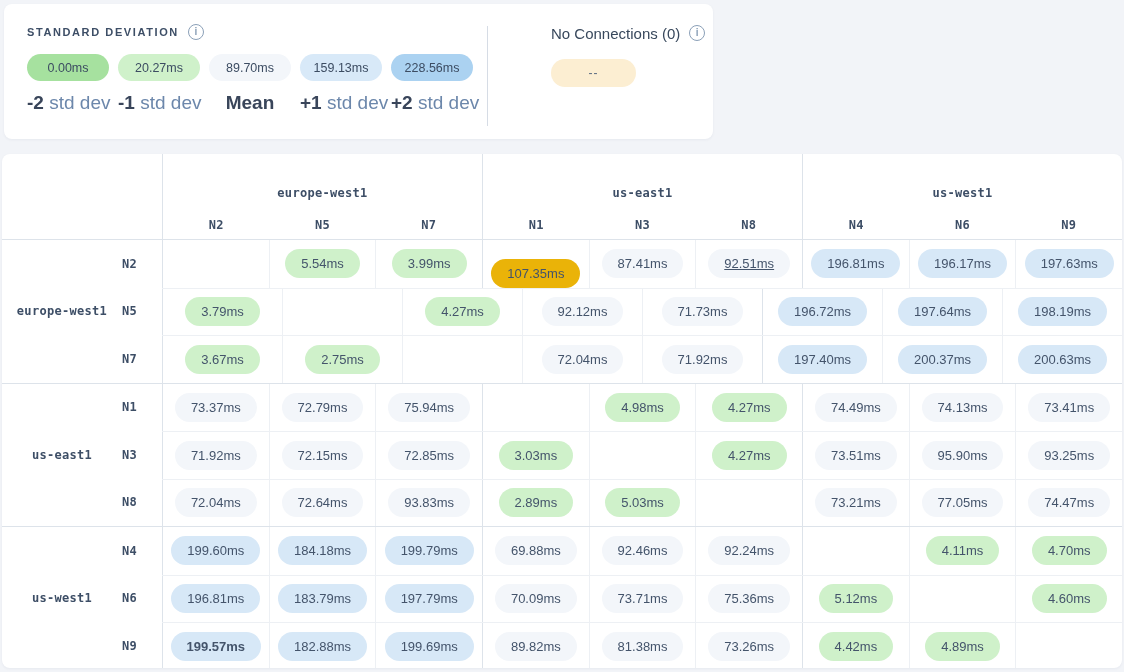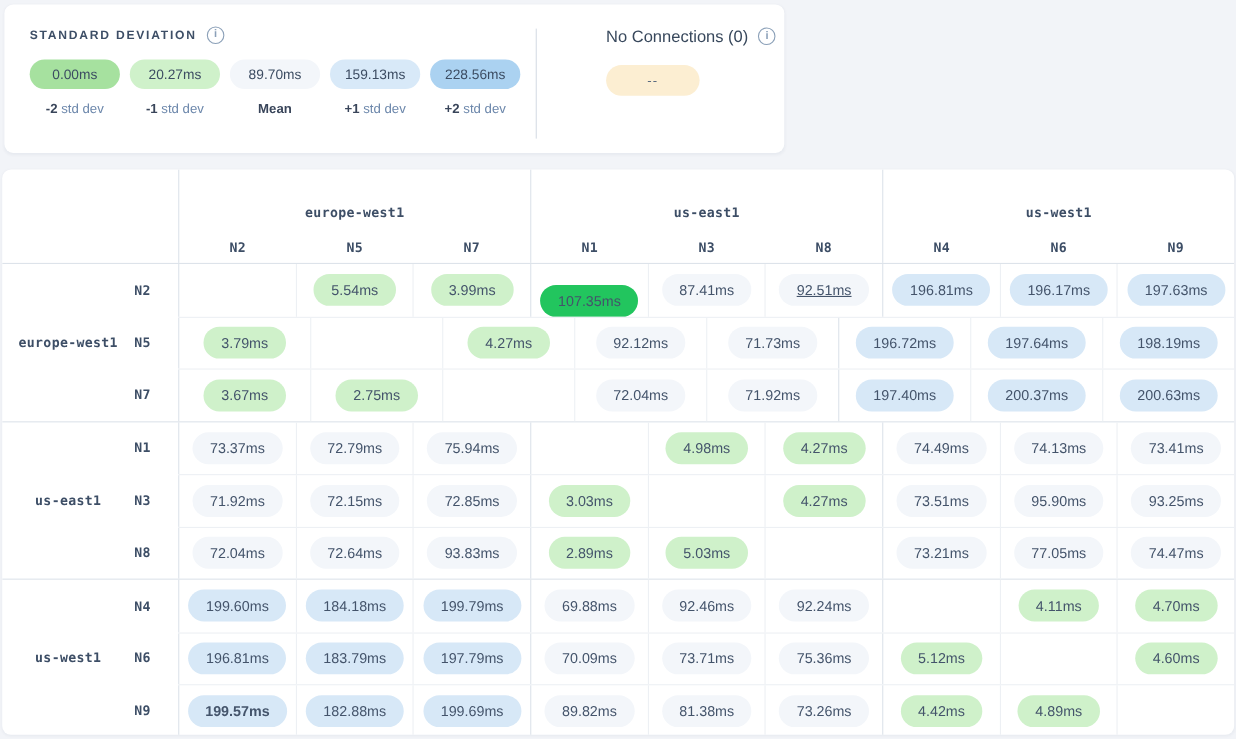--- a/index.html
+++ b/index.html
@@ -23,21 +23,21 @@
   .legend-left{padding:19px 0 0 23px;width:483px;}
   .legend-title-row{display:flex;align-items:center;gap:9px;height:18px;}
   .legend-title{font-size:11px;font-weight:bold;letter-spacing:1.6px;color:var(--ink);}
   .info{width:16px;height:16px;border:1.5px solid var(--icon);border-radius:50%;
         color:var(--icon);display:inline-flex;align-items:center;justify-content:center;
         font-size:10px;font-weight:bold;line-height:1;flex:0 0 auto;cursor:pointer;}
   .pill-row{display:flex;gap:9px;margin-top:13px;}
   .legend-pill{width:82px;height:27px;border-radius:14px;display:flex;align-items:center;
         justify-content:center;font-size:12.5px;color:#3c4c62;}
   .label-row{display:flex;gap:9px;margin-top:11px;}
-  .legend-label{width:82px;text-align:center;font-size:12px;color:var(--slate);white-space:nowrap;}
+  .legend-label{width:82px;text-align:center;font-size:19px;color:var(--slate);white-space:nowrap;}
   .legend-label b{color:#39455a;font-weight:bold;}
   .vdivider{position:absolute;left:483px;top:22px;height:100px;width:1px;background:#d6dce5;}
   .legend-right{padding:19px 0 0 16px;flex:1;}
   .nc-title-row{display:flex;align-items:center;gap:9px;height:20px;}
   .nc-title{font-size:15px;color:#38485c;}
   .nc-pill{margin-top:16px;width:85px;height:28px;border-radius:14px;display:flex;
         align-items:center;justify-content:center;font-size:12px;color:#5a6b80;letter-spacing:1px;}
 
   
   .table-card{left:2px;top:154px;width:1120px;height:514px;overflow:hidden;}
@@ -169,21 +169,21 @@
           <div class="datacols">
             <div class="drow">
               <div class="cell gstart"></div>
               <div class="cell">
                 <div class="latency-pill" style="background: rgb(207, 241, 202);">5.54ms</div>
               </div>
               <div class="cell">
                 <div class="latency-pill" style="background: rgb(207, 241, 202);">3.99ms</div>
               </div>
               <div class="cell gstart">
-                <div class="latency-pill" style="background: #22c55e; margin-top: 20px;">107.35ms</div>
+                <div class="latency-pill" style="background: #eab308; margin-top: 20px;">107.35ms</div>
               </div>
               <div class="cell">
                 <div class="latency-pill" style="background: rgb(243, 246, 250);">87.41ms</div>
               </div>
               <div class="cell">
                 <div class="latency-pill" style="background: rgb(243, 246, 250); text-decoration: underline;">92.51ms</div>
               </div>
               <div class="cell gstart">
                 <div class="latency-pill" style="background: rgb(215, 232, 247);">196.81ms</div>
               </div>

